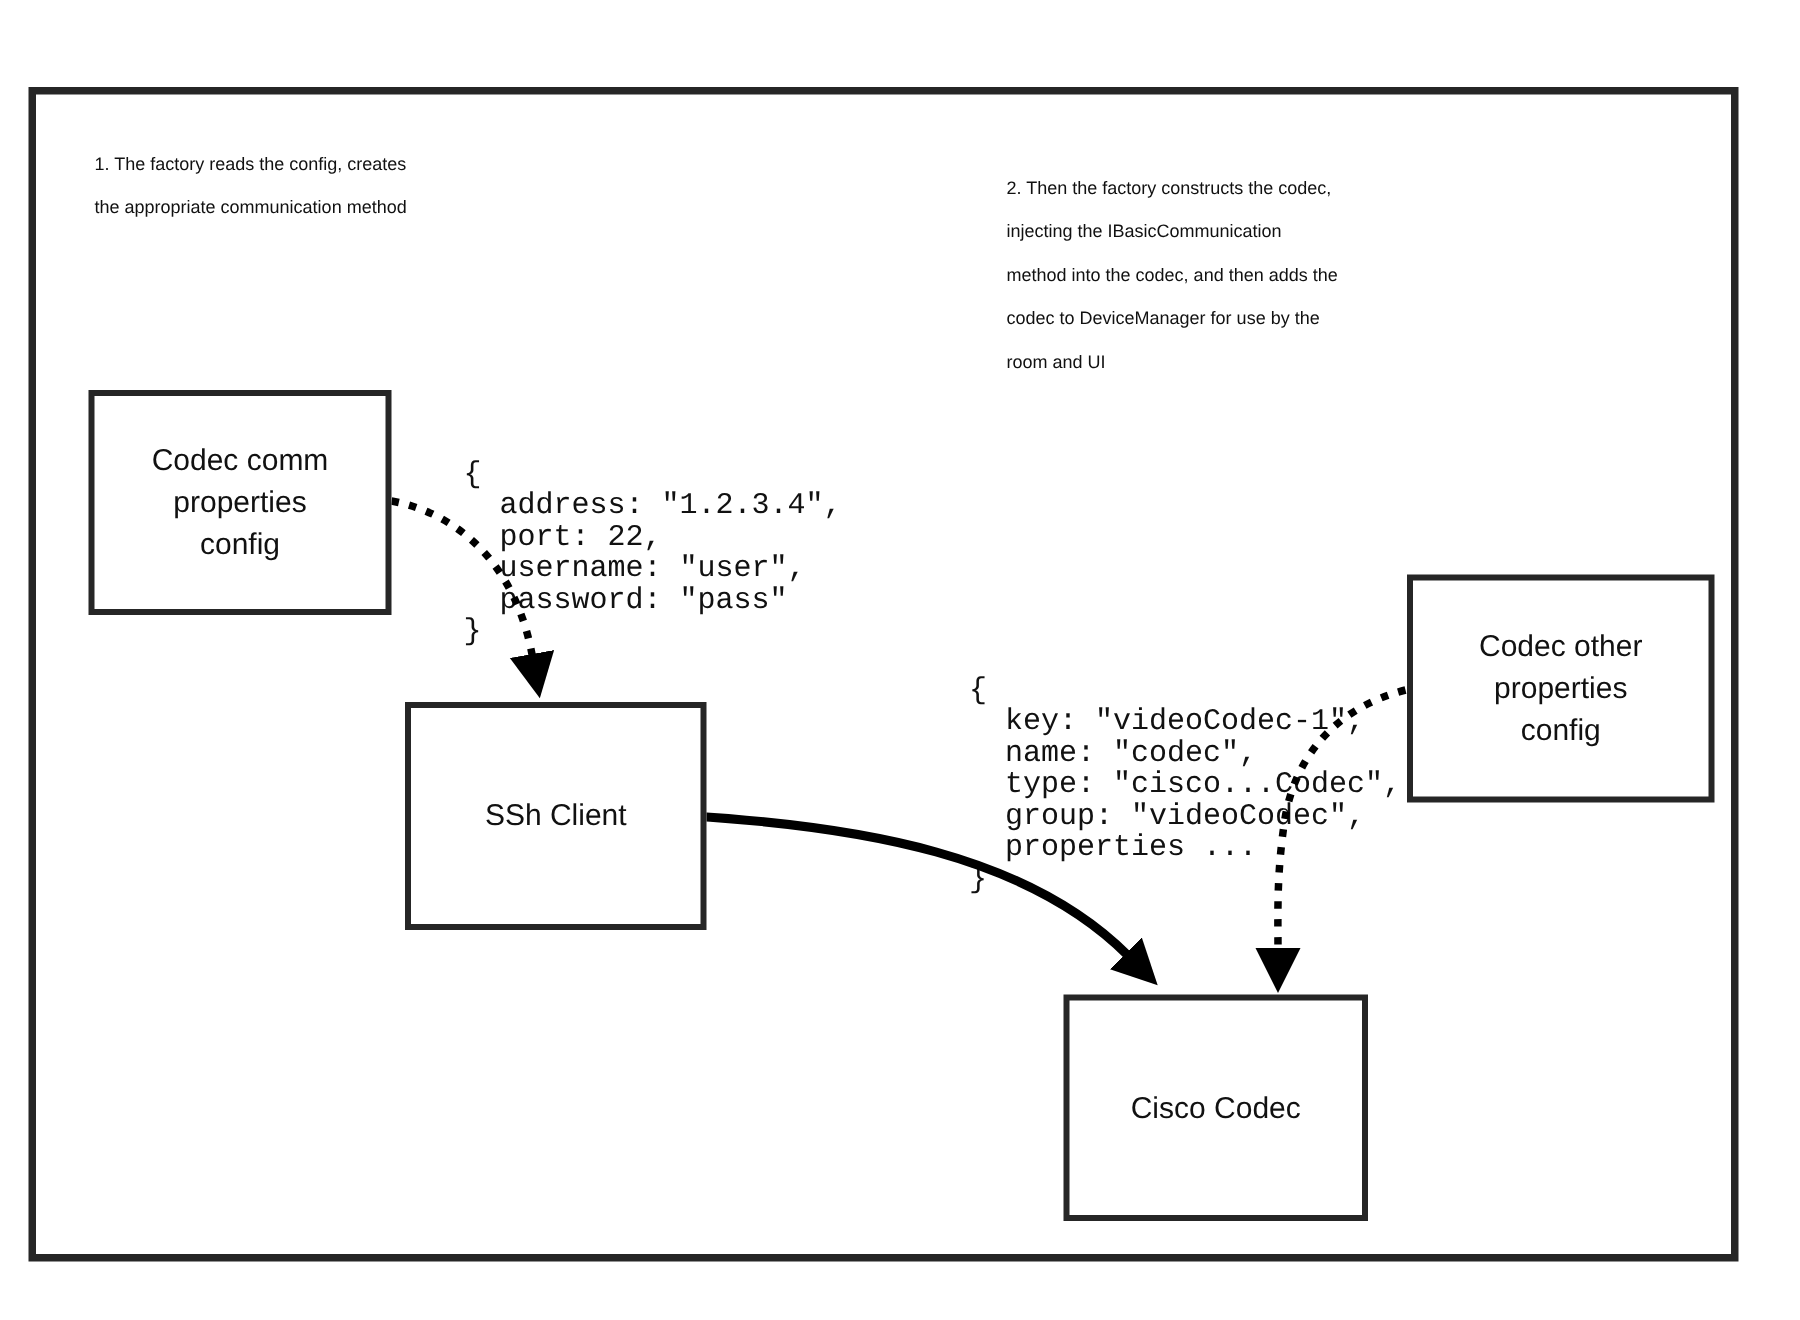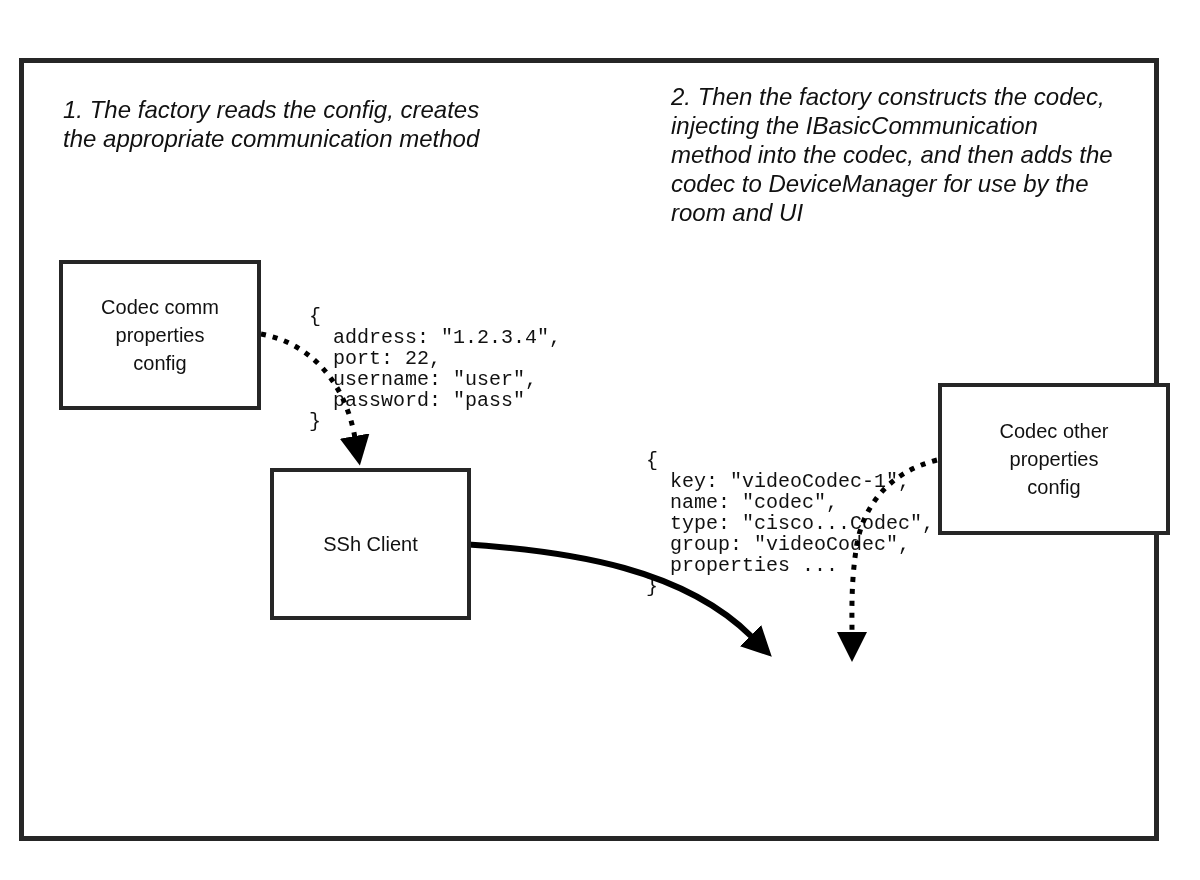--- a/index.html
+++ b/index.html
@@ -6,21 +6,21 @@
   .canvas{
     position:relative;width:1200px;height:880px;background:#fff;overflow:hidden;
     font-family:"Liberation Sans",sans-serif;color:var(--text,#111);
   }
   .frame{
     position:absolute;left:19px;top:58px;width:1140px;height:783px;
     border:5px solid var(--frame-border,#262626);box-sizing:border-box;background:transparent;
   }
   .note{
     position:absolute;white-space:pre-line;
-    font-size:24px;line-height:29px;color:var(--text,#111);z-index:4;font-style:italic;
+    font-size:12px;line-height:29px;color:var(--text,#111);z-index:4;
   }
   .code{
     position:absolute;margin:0;z-index:1;
     font-family:"Liberation Mono","DejaVu Sans Mono",monospace;
     font-size:20px;line-height:21px;white-space:pre;color:var(--text,#111);
   }
   .edges{position:absolute;left:0;top:0;width:1200px;height:880px;z-index:2;pointer-events:none;}
   .edge{fill:none;stroke:var(--arrow,#000);}
   .edge.dotted{stroke-width:5;stroke-dasharray:5 7;}
   .edge.solid{stroke-width:6;}
@@ -29,24 +29,24 @@
     position:absolute;box-sizing:border-box;z-index:3;
     border:4px solid var(--node-border,#262626);background:#fff;
     display:flex;align-items:center;justify-content:center;
   }
   .node .label{
     text-align:center;white-space:pre-line;
     font-size:20px;line-height:28px;color:var(--text,#111);
   }
   .n-comm-config{left:59px;top:260px;width:202px;height:150px;}
   .n-ssh-client{left:260px;top:468px;width:201px;height:152px;margin-left:10px;}
-  .n-other-config{left:938px;top:383px;width:232px;height:152px;}
+  .n-other-config{left:938px;top:383px;width:205px;height:152px;}
   .n-cisco-codec{left:709px;top:663px;width:203px;height:151px;}
   .t-step1{left:63px;top:95px;}
-  .t-step2{left:671px;top:82px;}
+  .t-step2{left:671px;top:111px;}
   .t-final{left:941px;top:689px;}
   .c-comm{left:309px;top:306px;}
   .c-codec{left:646px;top:450px;}
 </style>
 </head>
 <body>
 
 <div class="canvas">
 
   <div class="frame"></div>
@@ -93,14 +93,17 @@
   <div class="node n-ssh-client">
     <span class="label">SSh Client</span>
   </div>
 
   <div class="node n-other-config">
     <span class="label">Codec other
 properties
 config</span>
   </div>
 
+  <div class="node n-cisco-codec">
+    <span class="label">Cisco Codec</span>
+  </div>
 
 </div>
 
 </body></html>

